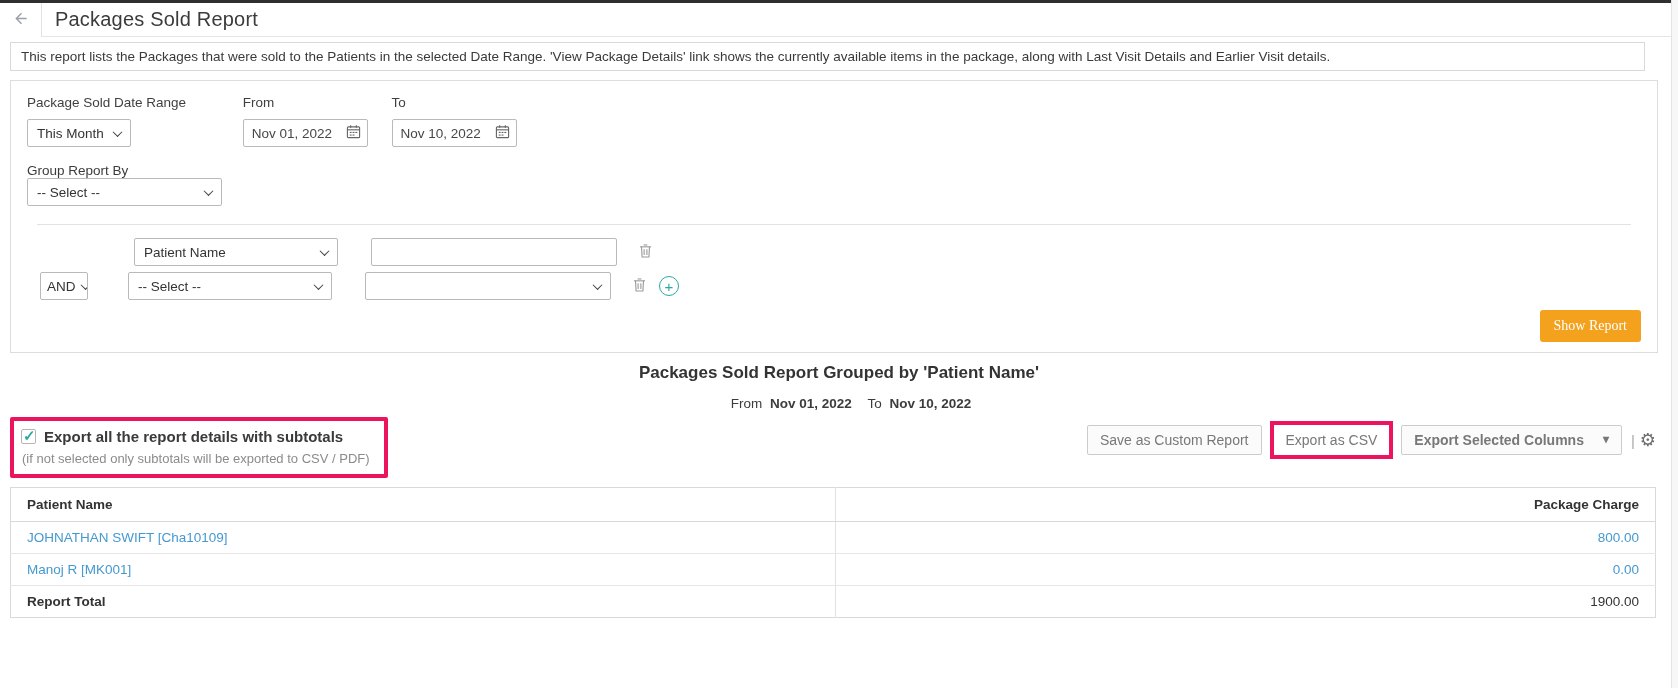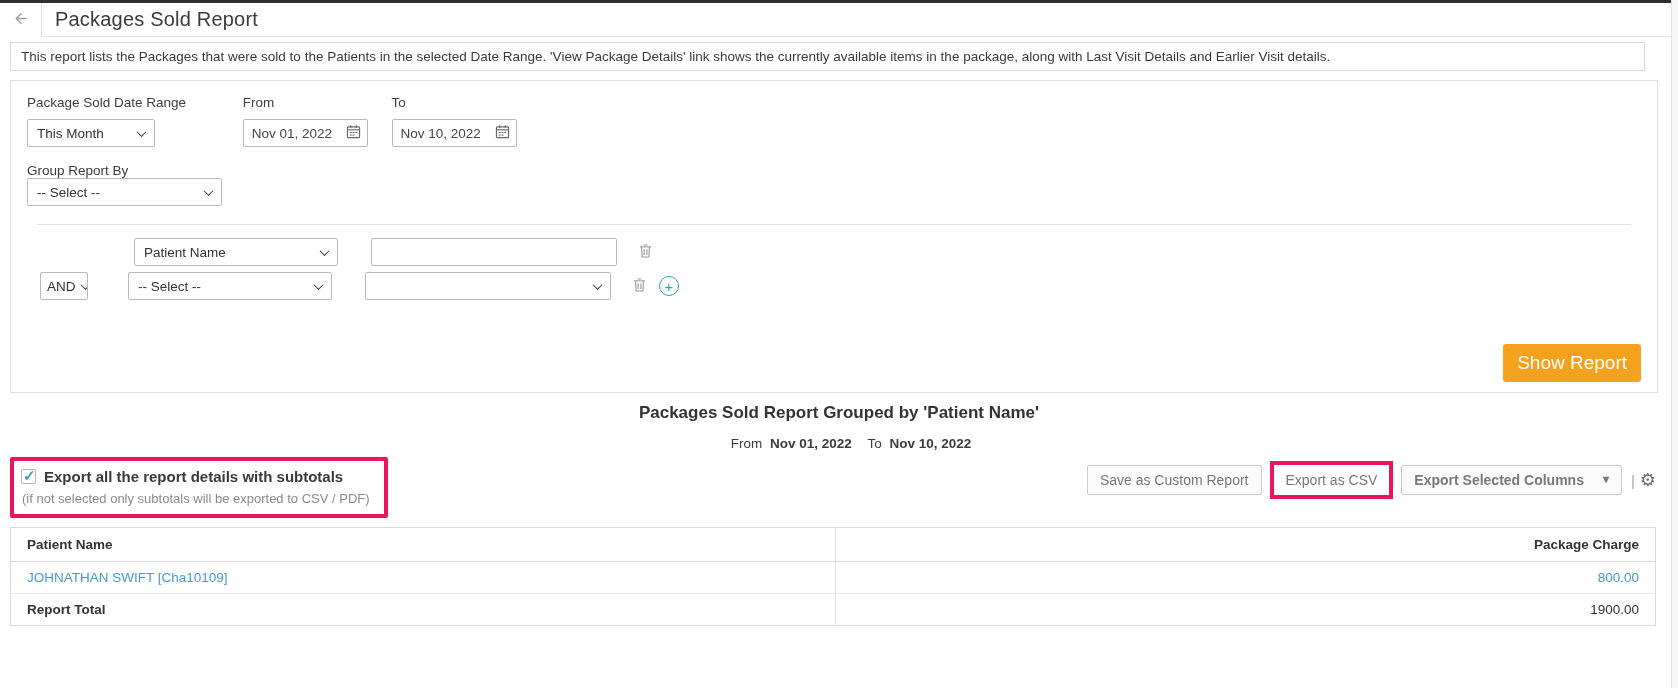--- a/index.html
+++ b/index.html
@@ -28,41 +28,41 @@
   .fgroup .flabel { display:block; font-size:13.5px; color:#3f3f3f; margin-bottom:9px; }
   .g-range { width:172px; margin-right:40px; }
   .g-from  { width:125px; margin-right:20px; }
   .g-to    { width:125px; }
 
   .sel { height:28px; border:1px solid #b9b9b9; border-radius:2px; background:#fff;
          display:flex; align-items:center; justify-content:space-between;
          padding:0 9px; font-size:13.5px; color:#333; cursor:pointer; overflow:hidden; white-space:nowrap; }
   .chev { width:7px; height:7px; border-right:1.7px solid #3f3f3f; border-bottom:1.7px solid #3f3f3f;
           transform:rotate(45deg) translate(-1px,-1px); flex:0 0 auto; margin-left:6px; }
-  .w-range { width:128px; } .w-group { width:195px; } .w-field { width:204px; } .w-value { width:246px; } .w-and { width:48px; padding:0 6px; }
+  .w-range { width:104px; } .w-group { width:195px; } .w-field { width:204px; } .w-value { width:246px; } .w-and { width:48px; padding:0 6px; }
 
   .input-group { display:flex; align-items:center; border:1px solid #b9b9b9; border-radius:2px; height:28px; background:#fff; }
   .input-group input { border:0; outline:0; flex:1; min-width:0; padding:0 8px; font-size:13.5px; color:#474747; font-family:"Liberation Sans",sans-serif; background:transparent; }
   .cal-btn { width:27px; height:100%; display:flex; align-items:center; justify-content:center; cursor:pointer; background:transparent; border:0; }
 
   .group-by-block { margin-top:16px; }
   .panel-divider { border:0; border-top:1px solid #e2e2e2; margin:18px 10px 0 10px; }
 
   .cond-row { display:flex; align-items:center; margin-top:13px; }
   .cond-row.second { margin-top:6px; }
   .ml-field1 { margin-left:107px; } .ml-and { margin-left:13px; } .ml-field2 { margin-left:40px; }
   .ml-value { margin-left:33px; } .ml-trash { margin-left:22px; } .ml-plus { margin-left:13px; }
   .cond-input { width:246px; }
   .icon-btn { background:none; border:0; cursor:pointer; display:flex; align-items:center; }
   .plus-icon { width:20px; height:20px; border:1.5px solid #29a8a3; border-radius:50%; color:#29a8a3;
                display:flex; align-items:center; justify-content:center; font-size:15px; line-height:1; }
 
   .show-row { display:flex; justify-content:flex-end; margin-top:10px; }
-  .show-btn { background:#f4a11d; color:#fff; border:0; border-radius:3px; font-size:19px;
-              padding:8px 14px; cursor:pointer; font-family:Liberation Sans, sans-serif;margin-top:34px; }
+  .show-btn { background:#f4a11d; color:#fff; border:0; border-radius:3px; font-size:14px;
+              padding:8px 14px; cursor:pointer; font-family:Liberation Serif, serif; }
 
   
   .report-head { text-align:center; margin-top:10px; }
   .report-title { font-size:17px; font-weight:bold; color:#333; }
   .report-range { margin-top:13px; font-size:13.5px; color:#3c3c3c;padding-left:28px; }
   .report-range .rl { margin:0 4px; }
   .report-range b { margin-right:8px; }
 
   
   .toolbar { display:flex; justify-content:space-between; align-items:flex-start; margin:6px 22px 0 10px; }
@@ -278,19 +278,23 @@
       <th class="c1">Patient Name</th>
       <th class="num-col">Package Charge</th>
     </tr>
   </thead>
   <tbody>
     <tr>
       <td class="c1"><span class="link">JOHNATHAN SWIFT [Cha10109]</span></td>
       <td class="num">800.00</td>
     </tr>
     <tr>
+      <td class="c1"><span class="link">Manoj R [MK001]</span></td>
+      <td class="num">0.00</td>
+    </tr>
+    <tr>
       <td class="c1 total-label">Report Total</td>
       <td class="total-num">1900.00</td>
     </tr>
   </tbody>
 </table>
 
 <div class="scrollbar"></div>
 
 </body></html>

